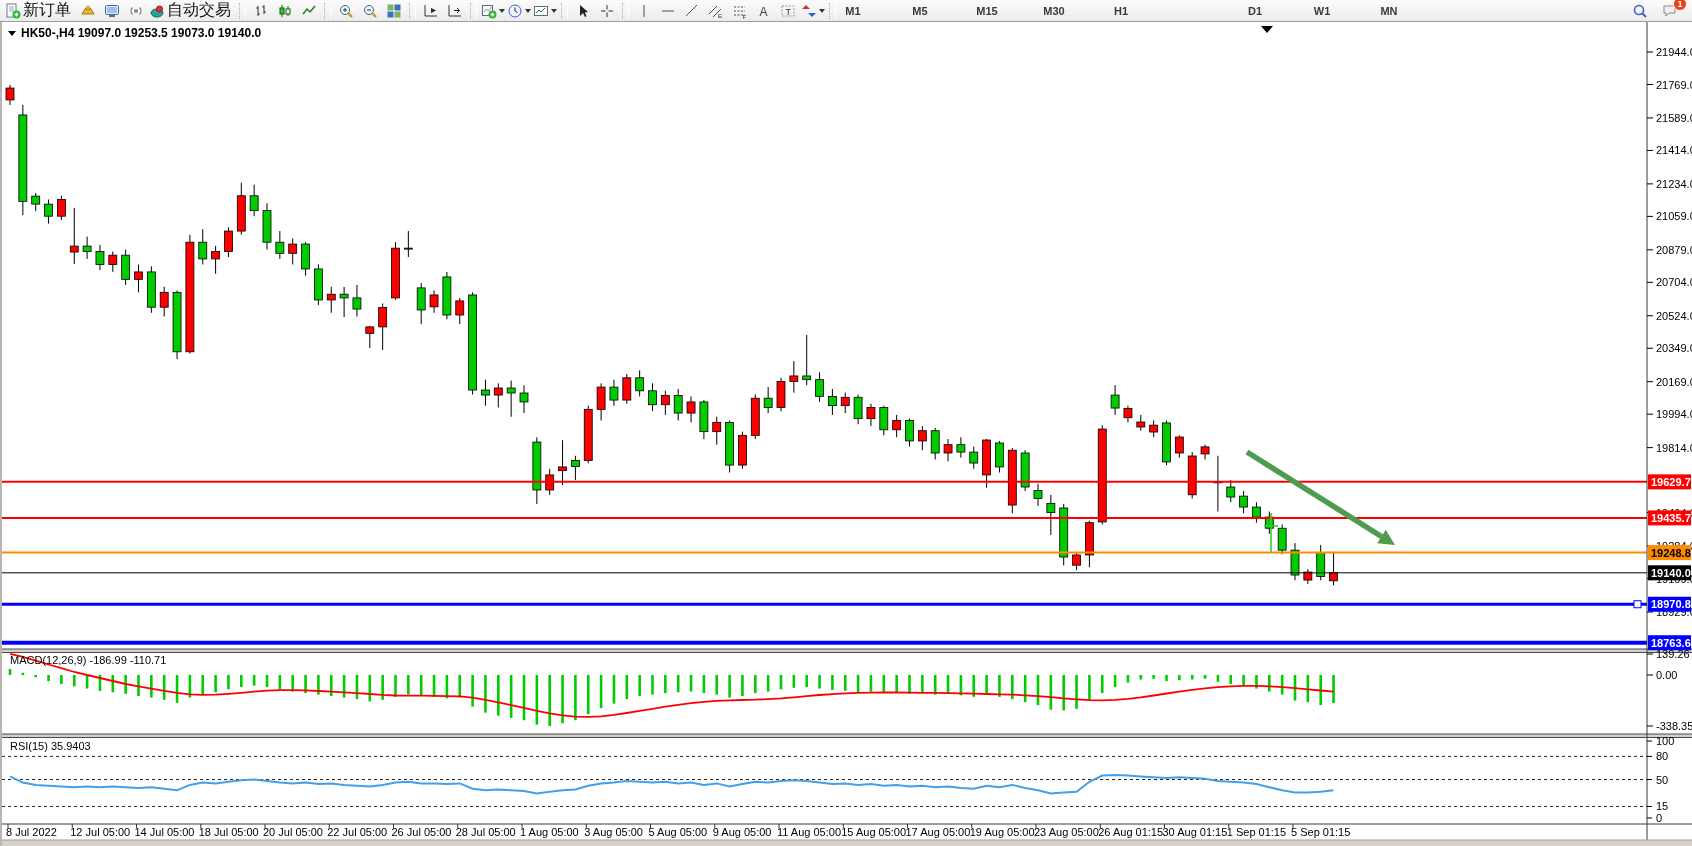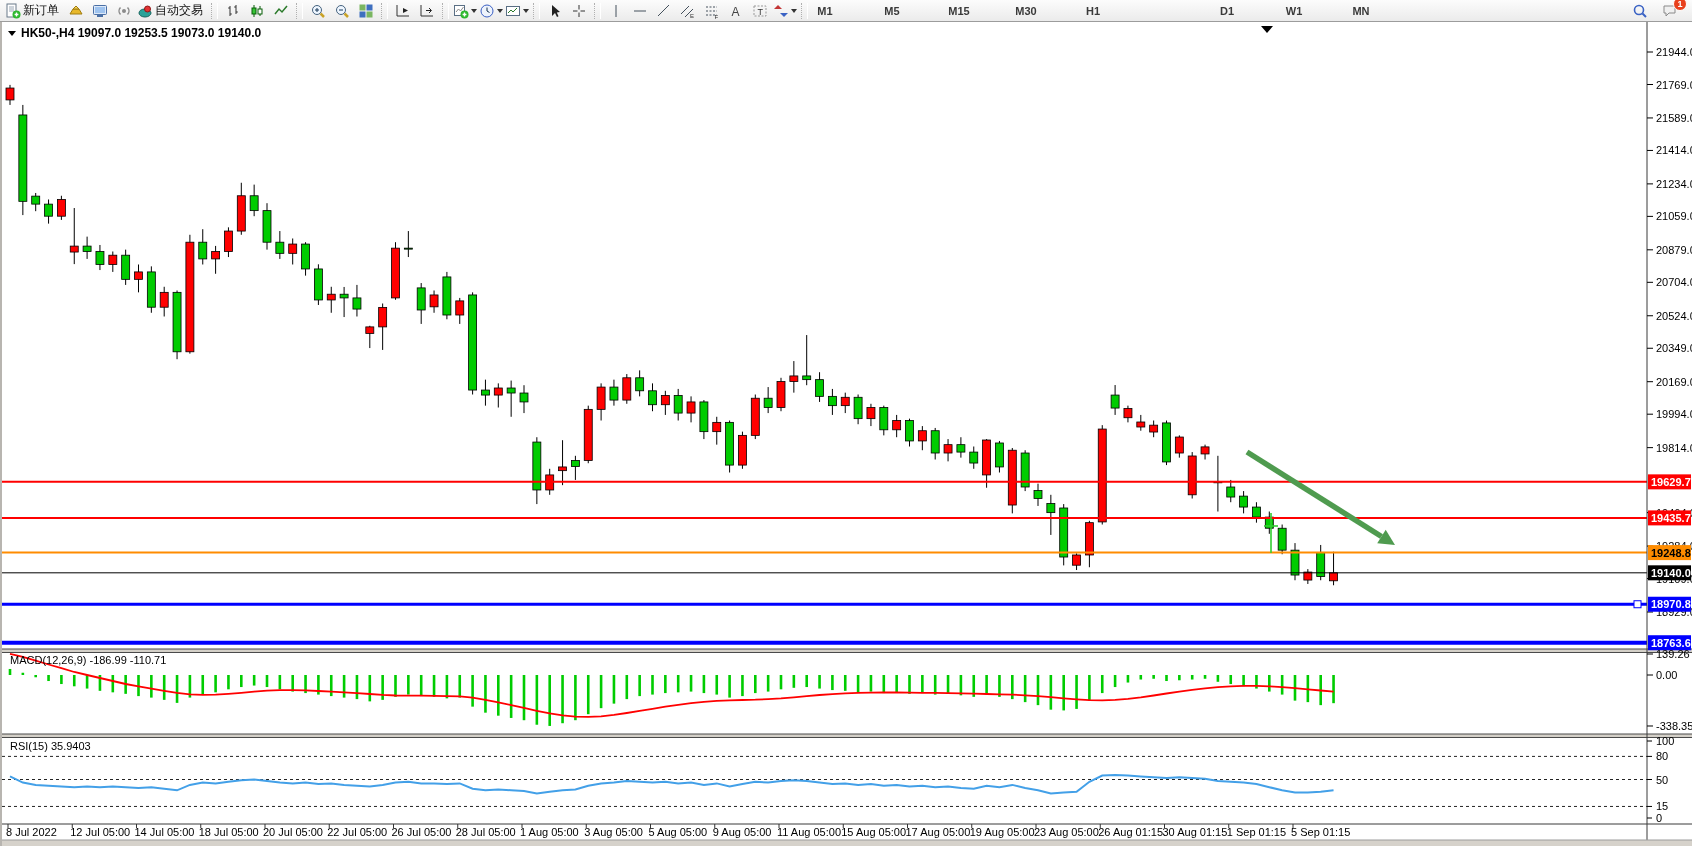--- a/index.html
+++ b/index.html
@@ -1,21 +1,21 @@
 <!DOCTYPE html>
 <html><head>
 <meta charset="utf-8">
 <style>
   html,body{margin:0;padding:0;background:#fff;width:1692px;height:846px;overflow:hidden;
     font-family:"Liberation Sans",sans-serif;}
   .toolbar{box-sizing:border-box;display:flex;align-items:center;height:22px;width:1692px;
     background:linear-gradient(#fcfcfc,#ebebeb);border-bottom:1px solid #9c9c9c;padding:0 4px;}
   .tb{display:flex;align-items:center;justify-content:center;height:20px;min-width:22px;
     border:1px solid transparent;border-radius:2px;cursor:default;}
-  .tb .zh{font-size:12px;color:#111;padding:0 4px 0 2px;white-space:nowrap;}
+  .tb .zh{font-size:16px;color:#111;padding:0 4px 0 2px;white-space:nowrap;}
   .ic{width:16px;height:16px;display:block;}
   .grip{width:5px;height:16px;margin:0 3px;border-left:1px dotted #b0b0b0;border-right:1px solid #fff;}
   .caret{width:0;height:0;border-left:3px solid transparent;border-right:3px solid transparent;
     border-top:4px solid #333;margin-left:2px;}
   .tf{font-size:11px;font-weight:bold;color:#3a3a3a;min-width:26px;height:18px;display:flex;
     align-items:center;justify-content:center;border:1px solid transparent;}
   .tf.active{background:#fbfaf0;border:1px solid #8a97ad;box-shadow:inset 1px 1px 2px rgba(0,0,0,.25);margin-top:48px;}
   .tbright{margin-left:auto;display:flex;align-items:center;gap:6px;padding-right:6px;}
   .chatwrap{position:relative;}
   .badge{position:absolute;top:-4px;right:-6px;background:#e8401c;color:#fff;font-size:9px;

